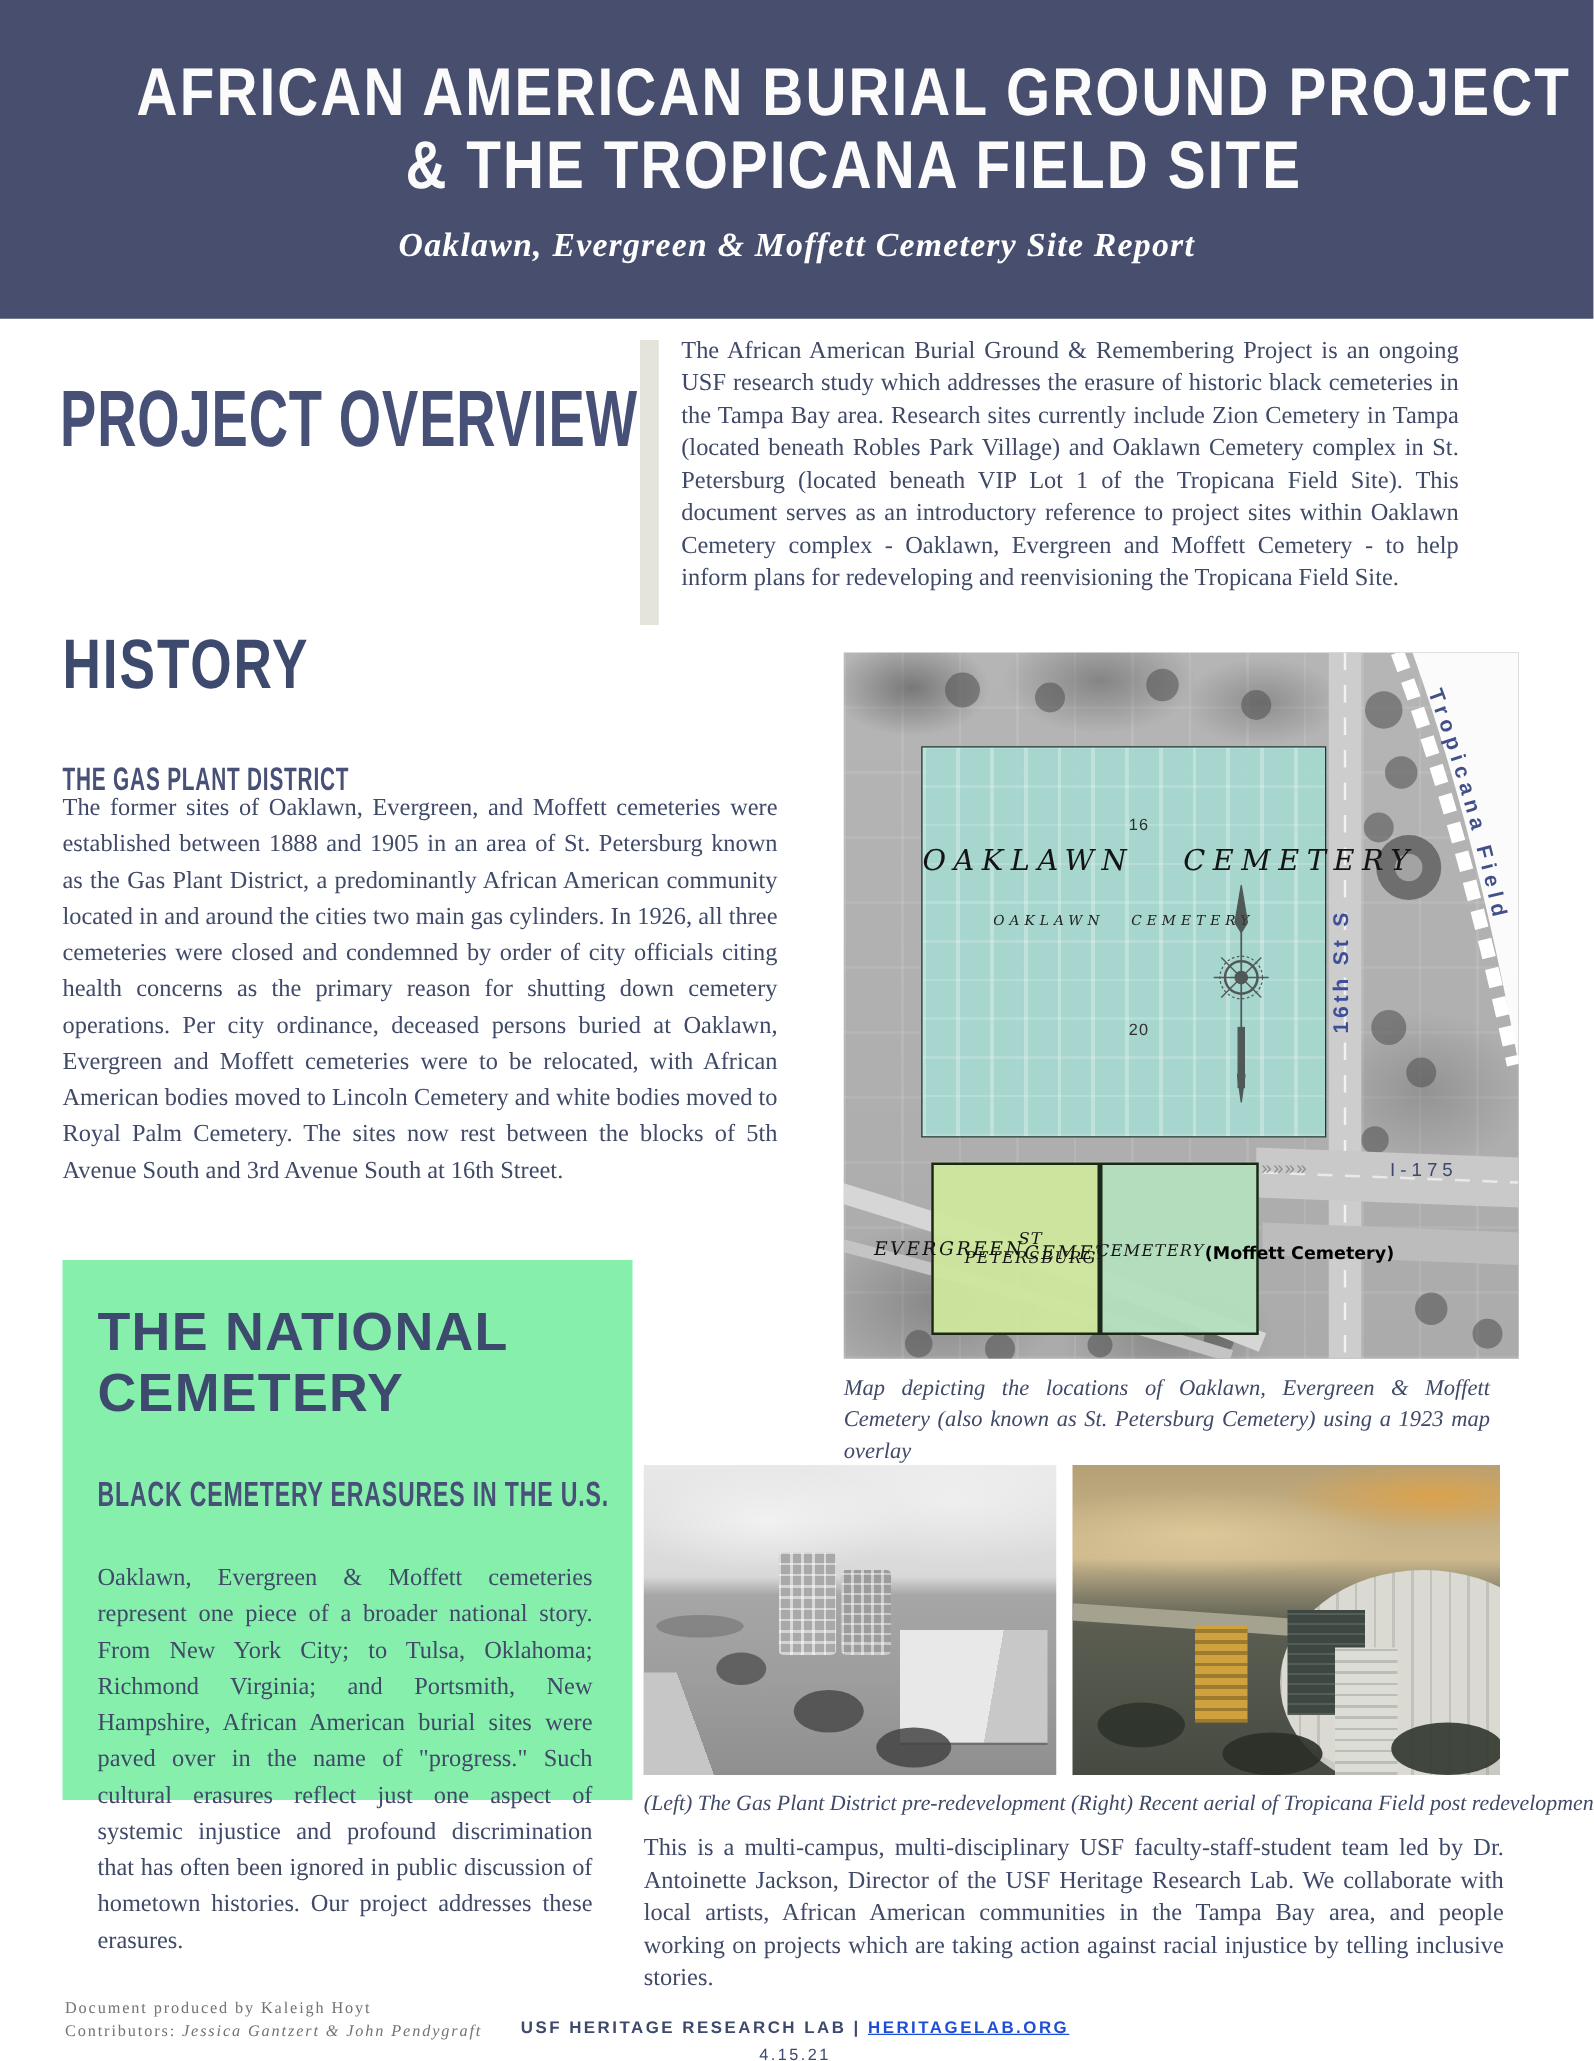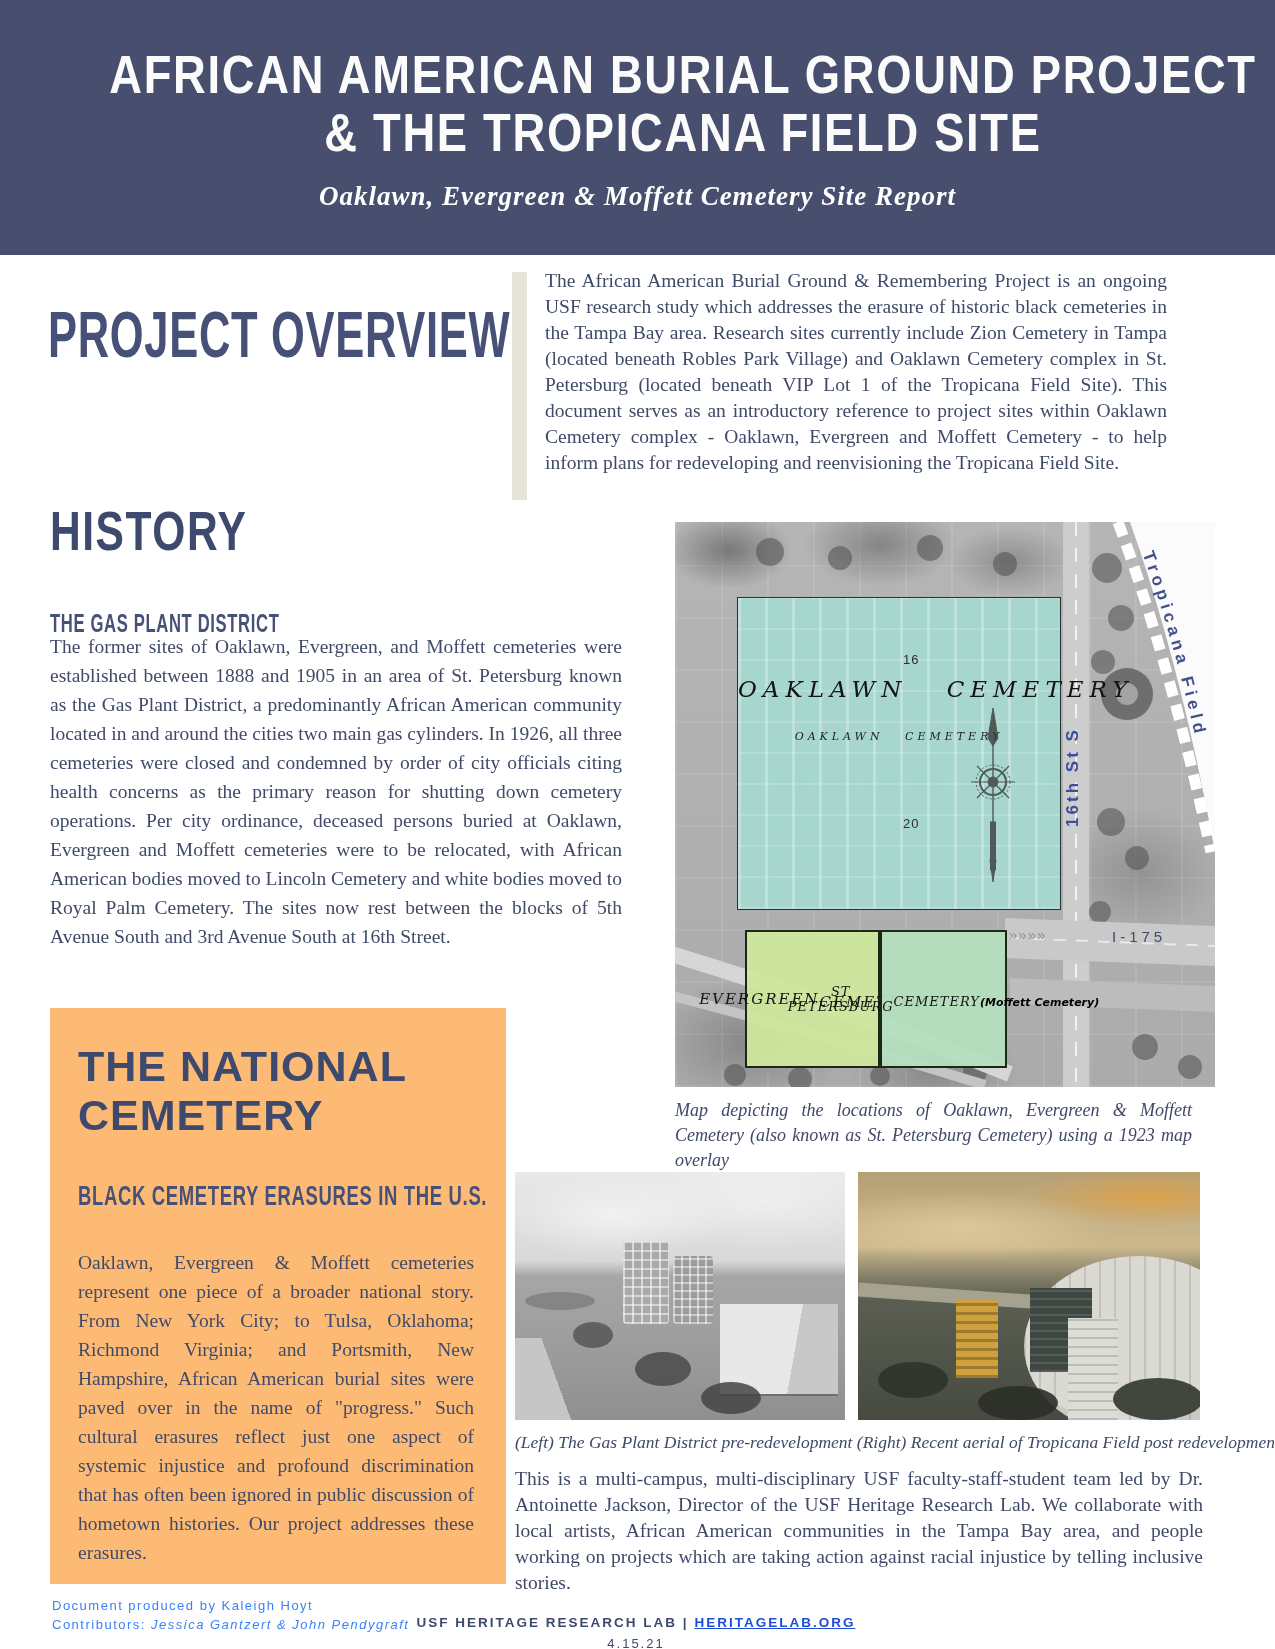--- a/index.html
+++ b/index.html
@@ -67,55 +67,55 @@
   .green-box {
     position:absolute; top:408px; height:138px; border:2px solid #1c2817;
     display:flex; flex-direction:row; align-items:center; justify-content:center;
     text-align:center;
   }
   .gb-ever { left:70px;  width:135px; background:rgba(206,231,156,.95); }
   .gb-pete { left:205px; width:127px; background:rgba(180,223,190,.95); }
   .gb-line1 { font-size:15px; letter-spacing:2px; }
   .gb-line2 { font-size:15px; letter-spacing:2px; margin-top:6px; }
   .gb-small { font-size:13px; letter-spacing:1px; }
-  .gb-moffett { font-family:"DejaVu Sans", sans-serif; font-weight:bold; font-style:italic;
-                font-size:11px; color:#000; margin-top:7px; white-space:nowrap; }
+  .gb-moffett { font-family:"DejaVu Sans", sans-serif; font-weight:bold; 
+                font-size:14px; color:#000; margin-top:7px; white-space:nowrap; }
   .street-label {
     position:absolute; left:398px; top:255px; transform:translate(-50%,-50%) rotate(-90deg);
     font-family:"Liberation Sans", sans-serif; font-weight:bold; font-size:17px;
     letter-spacing:3px; color:#3e4f99; white-space:nowrap;
   }
   .hwy-label {
     position:absolute; left:437px; top:406px; font-family:"Liberation Sans", sans-serif;
     font-size:15px; letter-spacing:4px; color:#3d4a6e; font-weight:normal;
   }
   .chevrons { position:absolute; left:334px; top:404px; color:#8f8f8f; font-size:15px; letter-spacing:1px;
               font-family:"Liberation Sans", sans-serif; }
 
   
-  .np-box { left:50px; top:1008px; width:456px; height:576px; background:#fdba74; }
+  .np-box { left:50px; top:1008px; width:456px; height:432px; background:#86efac; }
 
   
   .photo { overflow:hidden; }
   .ph-left { left:515px; top:1172px; width:330px; height:248px;
     background:
       radial-gradient(160px 60px at 30% 18%, rgba(255,255,255,.55), transparent 70%),
       radial-gradient(200px 70px at 75% 12%, rgba(255,255,255,.4), transparent 70%),
       linear-gradient(180deg,#e9e9e9 0%, #d8d8d8 36%, #a6a6a6 42%, #9d9d9d 70%, #8f8f8f 100%);
   }
   .ph-right { left:858px; top:1172px; width:342px; height:248px;
     background:
       radial-gradient(180px 40px at 85% 10%, rgba(228,160,60,.75), transparent 70%),
       radial-gradient(220px 50px at 30% 22%, rgba(240,220,170,.5), transparent 70%),
       linear-gradient(180deg,#b5a076 0%, #cdb98d 30%, #85806a 42%, #5a5d50 52%, #474a41 100%);
   }
   .blob { position:absolute; border-radius:50%; }
 
   
-  .foot-small { font-family:Liberation Sans, sans-serif; font-size:13px; letter-spacing:1.5px; color:#3b82f6; }
+  .foot-small { font-family:Liberation Serif, serif; font-size:13px; letter-spacing:1.5px; color:#737373; }
   .foot-center { font-family:"Liberation Sans", sans-serif; color:#3d4a6e; text-align:center; }
   .foot-lab { font-weight:bold; font-size:13.5px; letter-spacing:2px; }
   .foot-site { font-weight:bold; font-size:13.5px; letter-spacing:2px; text-decoration:underline; color:#1d4ed8; }
   .foot-date { font-size:13px; letter-spacing:2px; margin-top:5px; }
 </style>
 </head>
 <body>
 
 <div class="page">
 

